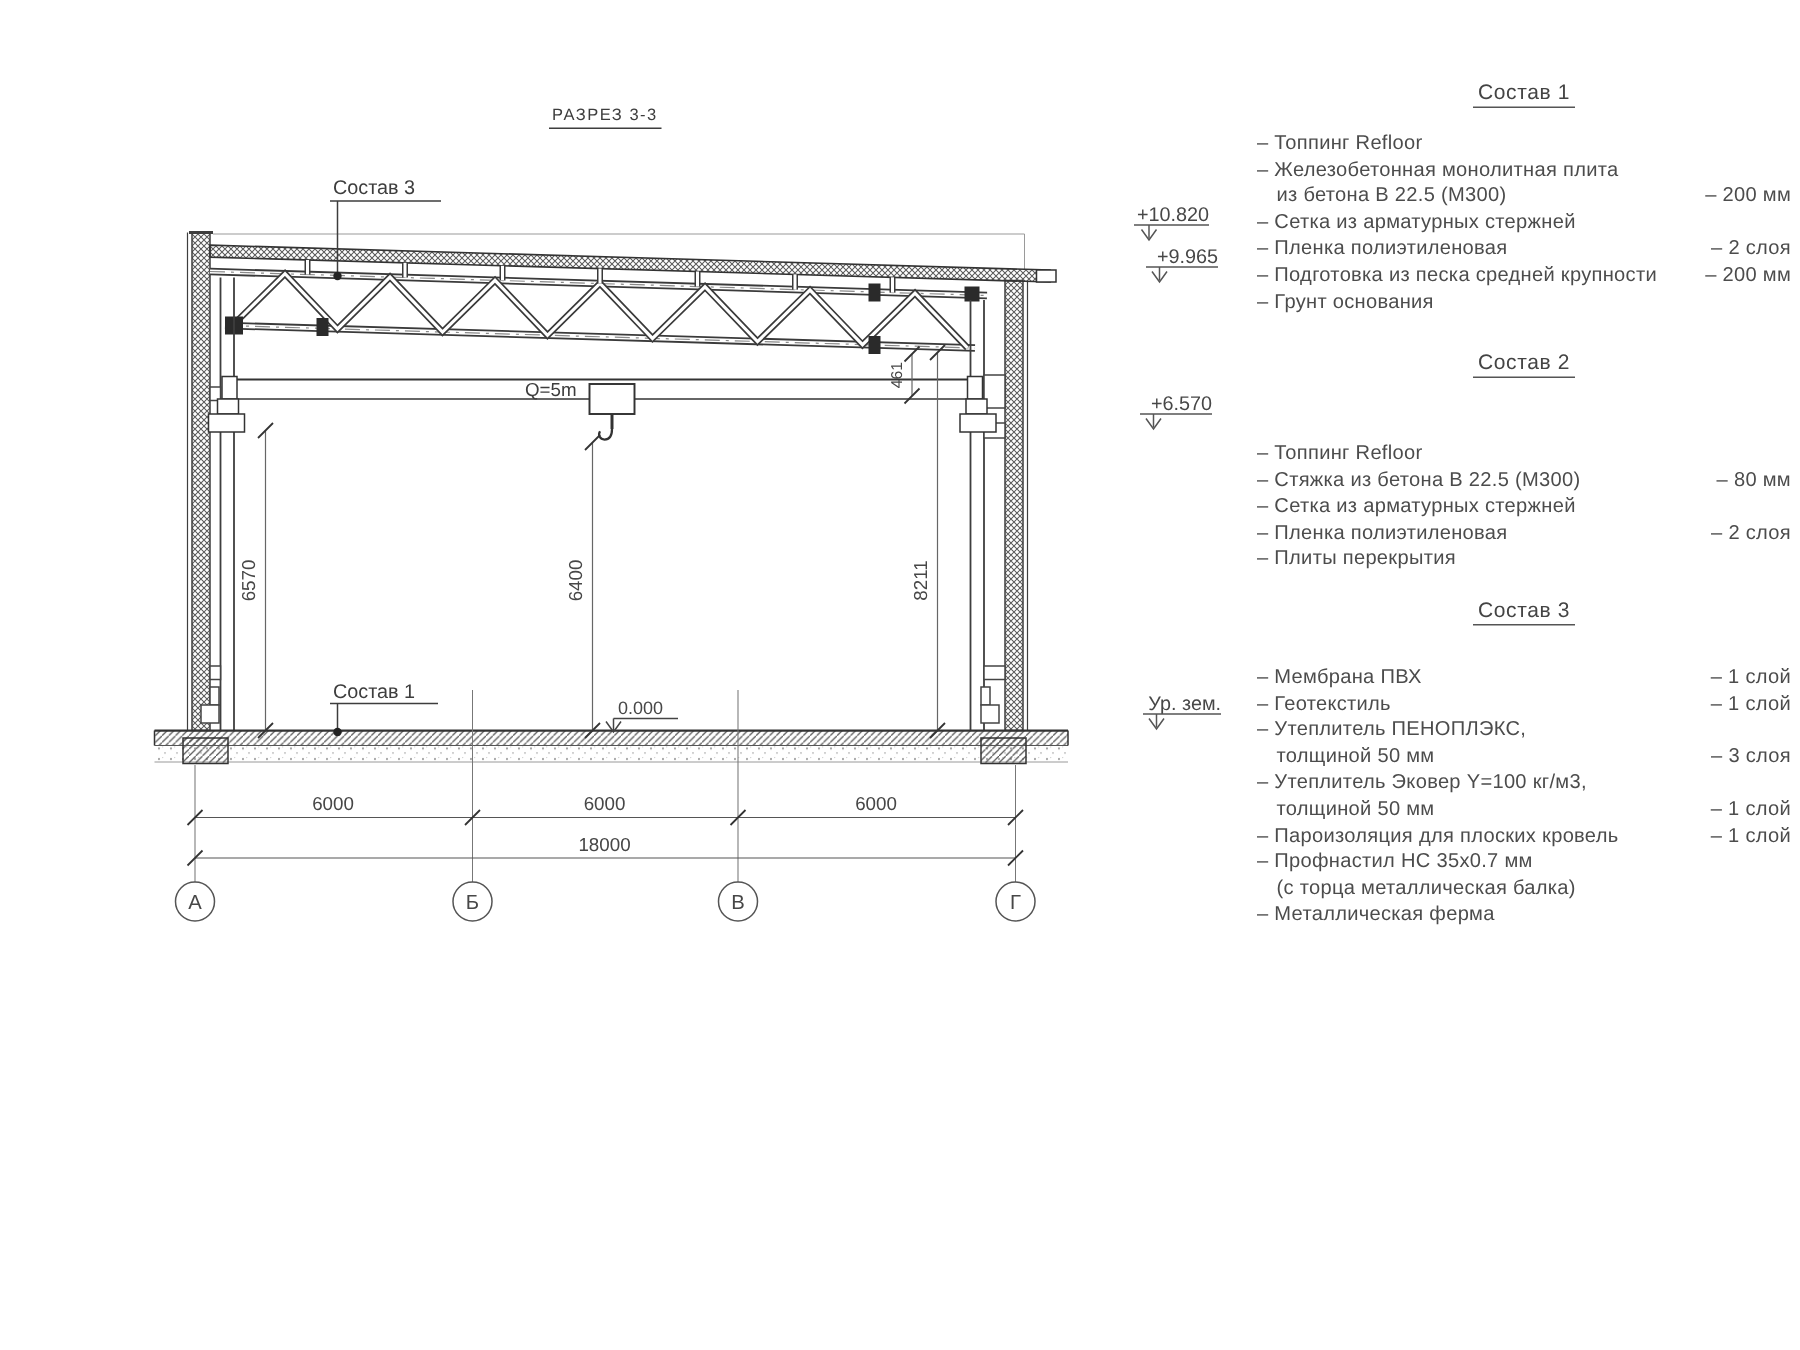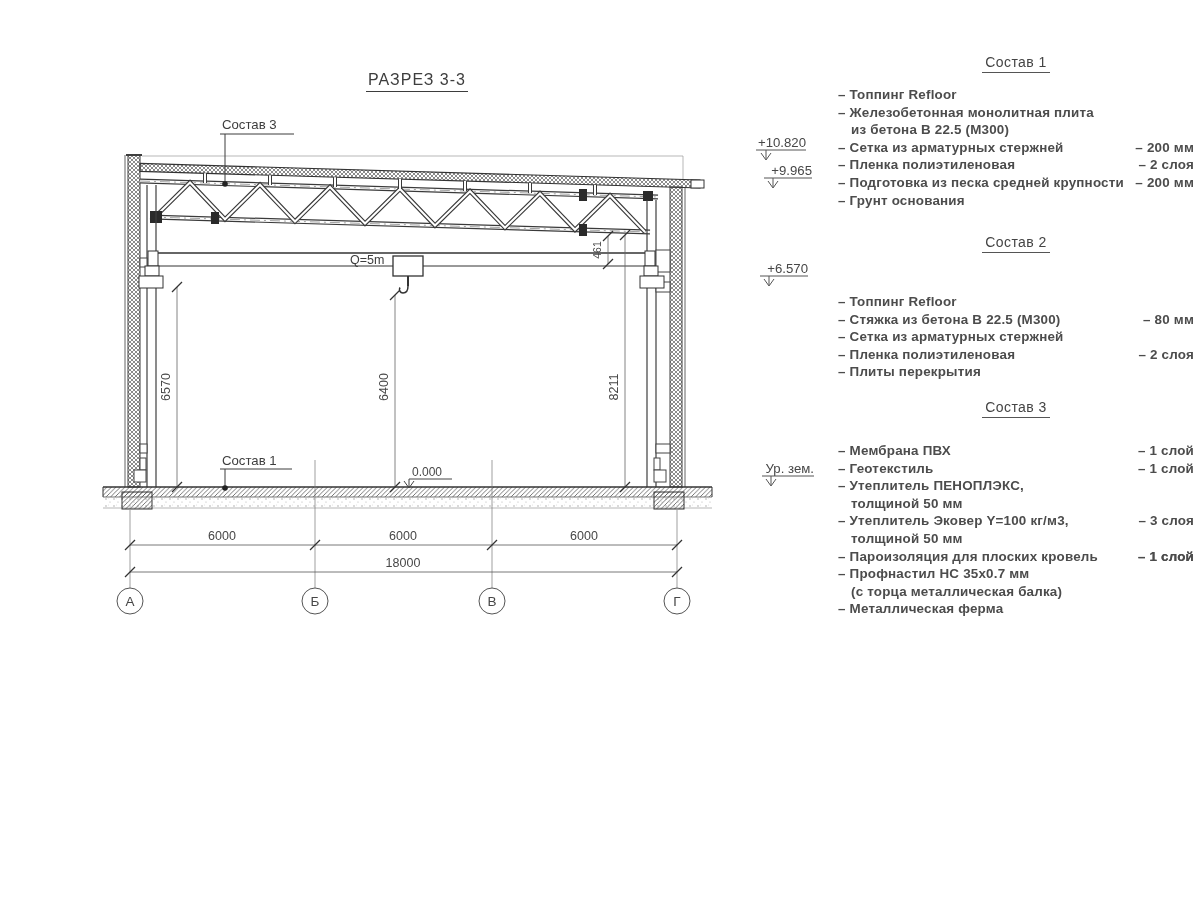--- a/index.html
+++ b/index.html
@@ -2,38 +2,38 @@
 <html><head>
 <meta charset="utf-8">
 <style>
   html,body{margin:0;padding:0;}
   body{
     width:1200px;height:900px;position:relative;background:#ffffff;overflow:hidden;
     font-family:"Liberation Sans", sans-serif;color:#474747;
   }
   .abs{position:absolute;}
   #title{
-    left:366px;top:71px;font-size:16px;letter-spacing:1px;color:#3d3d3d;
+    left:366px;top:71px;font-size:11px;letter-spacing:1px;color:#3d3d3d;
     border-bottom:1.5px solid #3d3d3d;padding:0 2px 2px 2px;
   }
   svg text{font-family:"Liberation Sans", sans-serif;}
   
   
   .leg-sec{position:absolute;left:838px;width:356px;}
   .leg-head{text-align:center;height:16px;}
   .leg-head span{
     font-size:14px;color:#444;border-bottom:1px solid #555;padding:0 3px 2px 3px;letter-spacing:.4px;
   }
   .leg-row{
     display:flex;align-items:baseline;height:17.6px;line-height:17.6px;
-    font-size:13.4px;color:#4c4c4c;letter-spacing:.2px;white-space:nowrap;font-weight:bold;
+    font-size:13.4px;color:#4c4c4c;letter-spacing:.2px;white-space:nowrap;
   }
   .leg-row .lt{flex:0 1 auto;}
   .leg-row .lv{margin-left:auto;padding-left:8px;text-align:right;}
-  .leg-row.cont{padding-left:13px;flex-direction:column;}
+  .leg-row.cont{padding-left:13px;}
 </style>
 </head>
 <body>
 
 <div id="title" class="abs">РАЗРЕЗ 3-3</div>
 
 <svg class="abs" style="left:0;top:0" width="830" height="660" viewBox="0 0 830 660">
   <defs>
     <pattern id="xh" width="4" height="4" patternUnits="userSpaceOnUse">
       <path d="M0,4 L4,0 M0,0 L4,4" stroke="#5a5a5a" stroke-width="0.7"></path>

